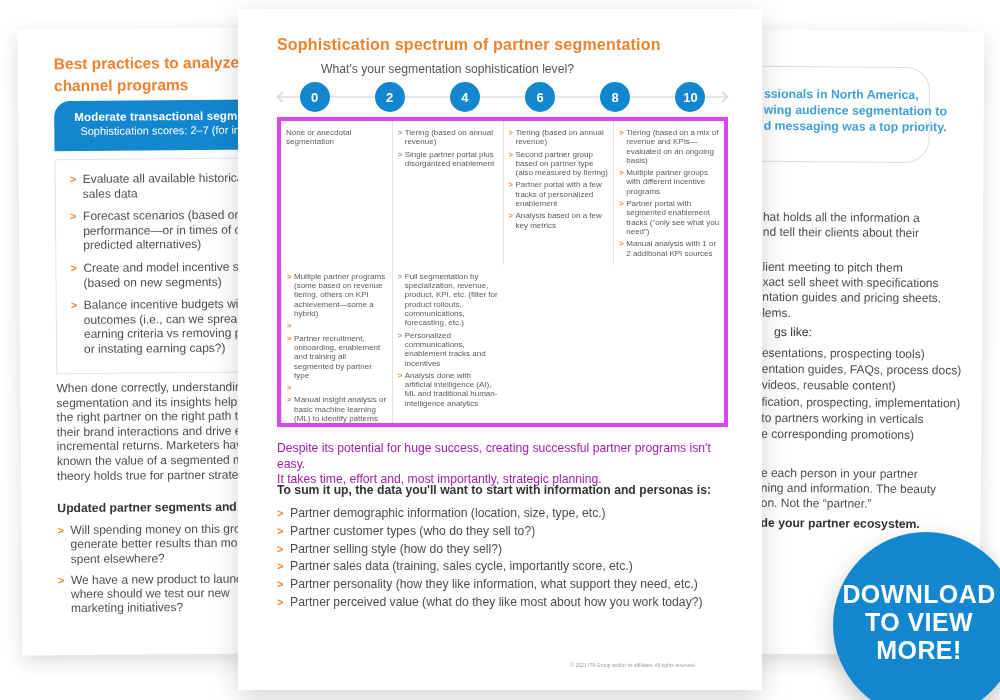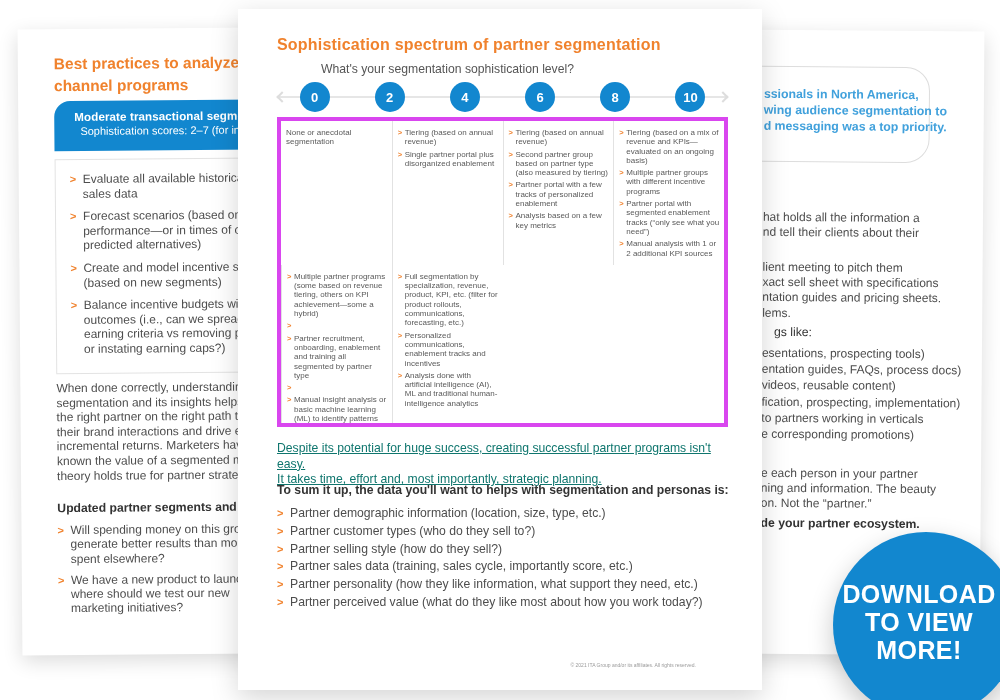--- a/index.html
+++ b/index.html
@@ -60,21 +60,21 @@
   .score-circle{width:30px;height:30px;border-radius:50%;background:#1287CF;color:#fff;
     display:flex;align-items:center;justify-content:center;font-size:13px;font-weight:bold;}
   .cp-table{position:absolute;left:39px;top:108px;width:451px;height:310px;
     border:4px solid #d946ef;box-sizing:border-box;display:grid;grid-template-columns:repeat(4,1fr);}
   .tcol{border-left:1px solid #e2e2e2;padding:7px 4px 4px 5px;overflow:hidden;}
   .tcol:first-child{border-left:none;}
   .tli{display:flex;align-items:flex-start;margin-bottom:3px;
     font-size:8px;line-height:9.3px;color:#5a5a5a;}
   .tmk{color:#F0822D;font-weight:bold;font-size:7.5px;line-height:9.3px;width:7px;flex:0 0 7px;}
   .cp-para{position:absolute;left:39px;top:432px;width:460px;margin:0;
-    font-size:12.2px;line-height:15.6px;color:#0f766e;text-decoration:underline;}
+    font-size:12.2px;line-height:15.6px;color:#a21caf;}
   .cp-bold{position:absolute;left:39px;top:474px;margin:0;font-size:12.2px;font-weight:bold;color:#333;}
   .cp-list{position:absolute;left:39px;top:496px;width:460px;}
   .cp-list .li{margin-bottom:0;line-height:17.8px;font-size:12.2px;}
   .cp-list .mk{line-height:17.8px;}
   .cp-footer{position:absolute;right:66px;bottom:22px;font-size:5px;color:#9a9a9a;}
 
   
   .download-badge{position:absolute;left:833px;top:532px;width:186px;height:186px;z-index:4;
     background:#1287CF;border-radius:50%;box-shadow:0 10px 26px rgba(0,0,0,.22);cursor:pointer;}
   .badge-text{position:absolute;left:0;right:14px;top:48px;text-align:center;color:#fff;
@@ -307,21 +307,21 @@
 
           <div class="tli">
             <span class="tmk">&gt;</span>
             <span class="pre">Analysis done with artificial intelligence (AI), ML and traditional human-intelligence analytics</span>
           </div>
         </div>
     </div>
 
     <p class="cp-para pre">Despite its potential for huge success, creating successful partner programs isn't easy.
 It takes time, effort and, most importantly, strategic planning.</p>
-    <p class="cp-bold">To sum it up, the data you'll want to helps with segmentation and personas is:</p>
+    <p class="cp-bold">To sum it up, the data you'll want to start with information and personas is:</p>
     <div class="cp-list">
 
         <div class="li">
           <span class="mk">&gt;</span>
           <span>Partner demographic information (location, size, type, etc.)</span>
         </div>
 
         <div class="li">
           <span class="mk">&gt;</span>
           <span>Partner customer types (who do they sell to?)</span>

